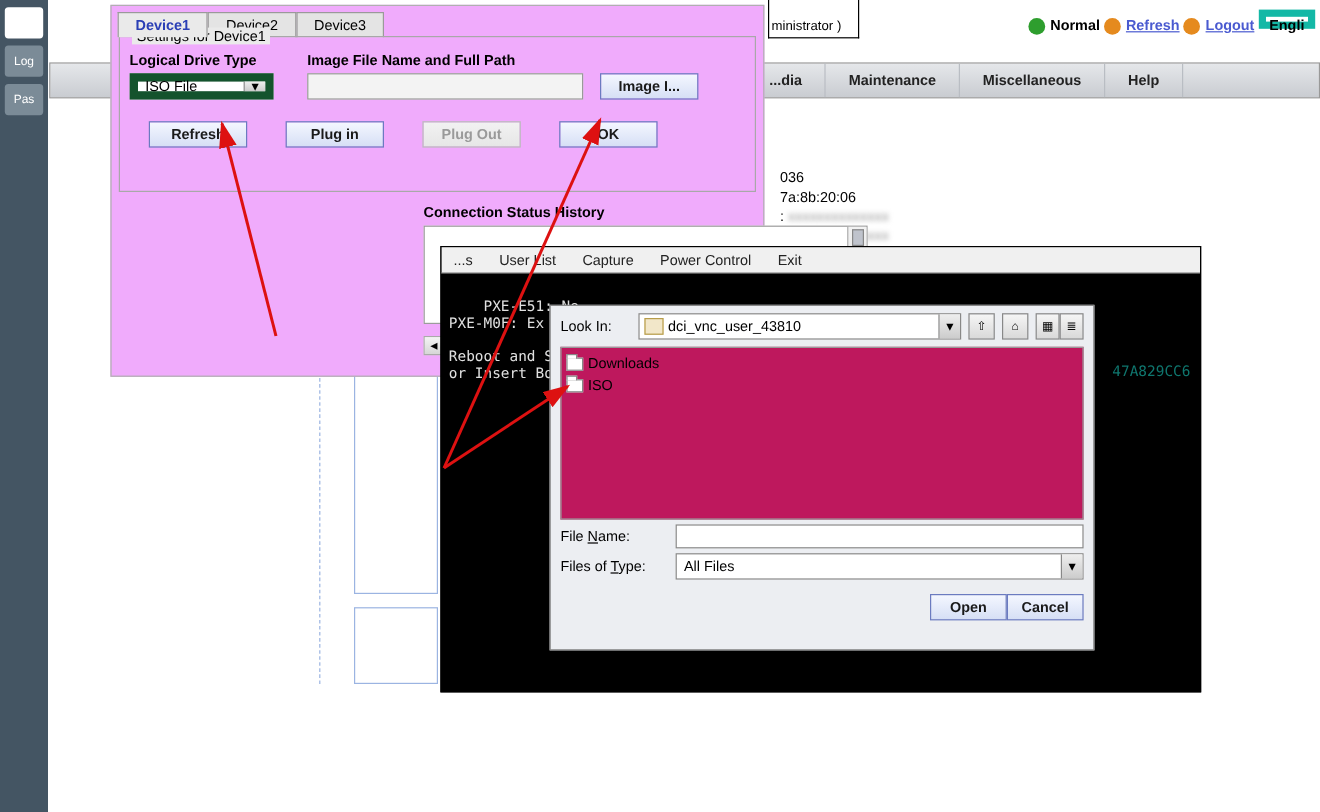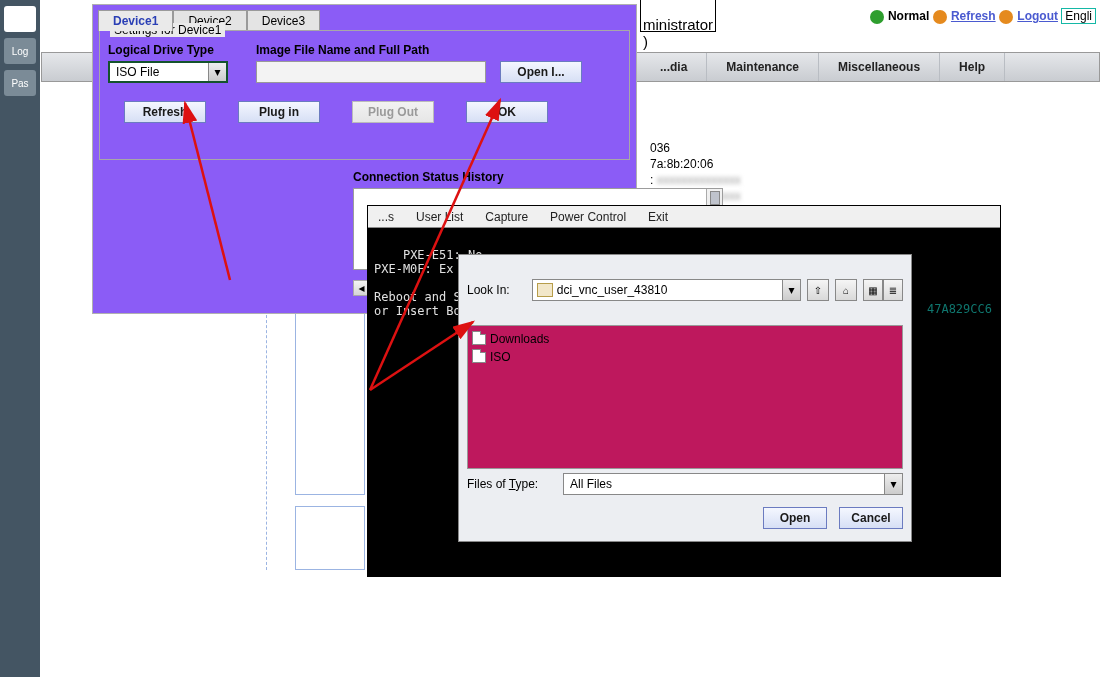--- a/index.html
+++ b/index.html
@@ -8,40 +8,40 @@
   .leftbar{position:absolute;left:0;top:0;width:40px;height:677px;background:#445563;}
   .lb-item{width:32px;height:26px;margin:6px auto 0;background:#7b8b97;border-radius:3px;color:#fff;font-size:10px;display:flex;align-items:center;justify-content:center;}
   .lb-item:first-child{background:#fff;color:#445563;}
   
   .hdr-links{position:absolute;right:4px;top:8px;font-size:12px;font-weight:bold;}
   .hdr-links span{margin:0 0px;text-align:right;}
   .hdr-links .ico{display:inline-block;width:14px;height:14px;border-radius:50%;vertical-align:middle;margin-right:1px;}
   .ico-green{background:#2e9e2e;}
   .ico-orange{background:#e58a1e;}
   .lnk{color:#4a5ad0;text-decoration:underline;cursor:pointer;}
-  .lang-box{display:inline-block;border:1px solid #14b8a6;padding:0 3px;height:16px;line-height:14px;font-weight:normal;}
-  
-  .admin-box{position:absolute;left:640px;top:0;width:76px;height:32px;border:1px solid #000;border-top:none;padding-top:16px;padding-left:2px;font-size:15px;background:#fff;}
+  .lang-box{display:inline-block;border:6px solid #14b8a6;padding:0 3px;height:16px;line-height:14px;font-weight:bold;}
+  
+  .admin-box{position:absolute;left:640px;top:0;width:76px;height:32px;border:1px solid #000;border-top:none;padding-top:16px;padding-left:2px;font-size:11px;background:#fff;}
   
   .menubar{position:absolute;left:41px;top:52px;right:0;height:30px;background:linear-gradient(#e5e7ea,#c9ccd1);border:1px solid #999;}
-  .menubar .menu{display:flex;position:absolute;left:599px;top:0;height:100%;align-items:center;}
+  .menubar .menu{display:flex;position:absolute;left:580px;top:0;height:100%;align-items:center;}
   .menubar .menu div{padding:0 19px;line-height:28px;font-weight:bold;color:#222;border-right:1px solid #b9bdc3;}
   
   .infolines{position:absolute;left:650px;top:140px;font-size:12px;line-height:16px;}
   .blur{color:#999;filter:blur(2px);}
   
-  .dev-panel{position:absolute;left:92px;top:4px;width:545px;height:310px;background:#8b5cf6;border:1px solid #b0b0b0;}
+  .dev-panel{position:absolute;left:92px;top:4px;width:545px;height:310px;background:#f0abfc;border:1px solid #b0b0b0;}
   .tabs{display:flex;margin-left:5px;margin-top:4px;}
   .tab{padding:3px 14px;border:1px solid #9a9a9a;background:#e4e4e4;font-size:12px;border-bottom:none;position:relative;top:1px;}
   .tab.sel{background:#eaeaea;font-weight:bold;color:#2a3fb5;z-index:2;}
   .grp{margin:0 6px 6px;border:1px solid #a8a8a8;padding:6px 8px 10px;position:relative;}
   .grp-title{position:absolute;left:10px;top:-8px;background:#eaeaea;padding:0 4px;font-size:12px;}
   .field-row{display:flex;gap:28px;margin-top:6px;}
   .field-col label{display:block;font-weight:bold;margin-bottom:4px;}
-  .selectbox{border:2px solid #14532d;height:22px;width:120px;display:flex;align-items:center;background:#fff;}
+  .selectbox{border:7px solid #14532d;height:22px;width:120px;display:flex;align-items:center;background:#fff;}
   .selectbox .val{flex:1;padding:0 6px;}
   .selectbox .dd{width:18px;height:100%;background:linear-gradient(#eee,#ccc);border-left:1px solid #888;display:flex;align-items:center;justify-content:center;}
   .txt-input{border:1px solid #999;height:22px;width:230px;background:#f3f3f3;}
   .btn{display:inline-flex;align-items:center;justify-content:center;min-width:82px;height:22px;border:1px solid #6b7bc0;background:linear-gradient(#f4f7ff,#d6dff5);font-weight:bold;color:#1a1a1a;font-size:12px;padding:0 6px;cursor:pointer;}
   .btn.disabled{color:#9a9a9a;border-color:#bbb;background:linear-gradient(#f2f2f2,#e6e6e6);cursor:default;}
   .btnrow{display:flex;gap:32px;margin-top:18px;}
   .history-box{position:absolute;left:260px;top:165px;width:370px;height:108px;}
   .history-box .ttl{font-weight:bold;margin-bottom:4px;}
   .history-box .hbox{border:1px solid #9c9c9c;background:#fff;height:82px;position:relative;}
   .vscroll{position:absolute;right:0;top:0;width:16px;height:100%;background:linear-gradient(#f2f2f2,#d9d9d9);border-left:1px solid #aaa;}
@@ -53,40 +53,40 @@
   .console-bar{background:#f0f0f0;height:22px;border-bottom:1px solid #8a8a8a;display:flex;align-items:center;padding-left:10px;gap:22px;}
   .console-bar span{color:#222;}
   .console-bar span.stub{color:#222;}
   .console-body{position:relative;width:100%;height:calc(100% - 22px);background:#000;color:#e0e0e0;font-family:Consolas,monospace;font-size:12px;padding:6px;white-space:pre;}
   .console-body .hex{position:absolute;right:8px;top:74px;color:#0f766e;}
   
   .dash-area{position:absolute;left:266px;top:310px;width:100px;height:260px;border-left:1px dashed #9bb4e2;}
   .dash-box{position:absolute;border:1px solid #9bb4e2;}
   
   .file-dlg{position:absolute;left:458px;top:254px;width:454px;height:288px;background:#eceef2;border:1px solid #888;z-index:30;}
-  .fd-row{display:flex;align-items:center;gap:6px;padding:24px 8px;}
+  .fd-row{display:flex;align-items:center;gap:6px;padding:6px 8px;}
   .fd-row label{font-size:12px;white-space:nowrap;}
   .lookin-select{flex:1;height:22px;border:1px solid #888;background:#fff;display:flex;align-items:center;margin-left:16px;}
   .lookin-select .ficon{width:16px;height:14px;margin:0 4px;background:#f2e7c9;border:1px solid #b79d4a;}
   .lookin-select .dd{width:18px;height:100%;background:linear-gradient(#eee,#ccc);border-left:1px solid #888;display:flex;align-items:center;justify-content:center;}
   .tool-btn{width:22px;height:22px;border:1px solid #888;background:linear-gradient(#f5f5f5,#d9d9d9);display:flex;align-items:center;justify-content:center;font-size:10px;}
   .tool-pair{display:flex;}
   .tool-pair .tool-btn{width:20px;}
   .file-list{margin:0 8px;height:144px;border:1px solid #999;background:#be185d;padding:4px;}
   .file-list .fitem{display:flex;align-items:center;gap:4px;height:18px;}
   .file-list .ficon2{width:14px;height:11px;background:#fff;border:1px solid #888;position:relative;}
   .file-list .ficon2::before{content:"";position:absolute;left:-1px;top:-4px;width:7px;height:3px;background:#fff;border:1px solid #888;border-bottom:none;}
   .fd-bottom{padding:4px 8px;}
   .fd-bottom .row{display:flex;align-items:center;gap:8px;margin-bottom:4px;}
   .fd-bottom label{width:88px;}
   .fd-bottom input[type=text]{flex:1;height:20px;border:1px solid #888;background:#fff;}
   .filetype-sel{flex:1;height:22px;border:1px solid #888;background:#fff;display:flex;align-items:center;}
   .filetype-sel .val{flex:1;padding:0 6px;}
   .filetype-sel .dd{width:18px;height:100%;background:linear-gradient(#eee,#ccc);border-left:1px solid #888;display:flex;align-items:center;justify-content:center;}
-  .fd-btns{display:flex;justify-content:flex-end;gap:12px;padding:4px 8px 8px;}
+  .fd-btns{display:flex;justify-content:flex-end;padding:4px 8px 8px;}
   .fd-btns .btn{min-width:64px;}
   
   svg.arrows{position:absolute;left:0;top:0;pointer-events:none;z-index:50;}
 </style>
 </head>
 <body>
 
 <div class="leftbar">
   <div class="lb-item"></div>
   <div class="lb-item">Log</div>
@@ -138,21 +138,21 @@
         <label>Logical Drive Type</label>
         <div class="selectbox">
           <div class="val">ISO File</div>
           <div class="dd">▾</div>
         </div>
       </div>
       <div class="field-col">
         <label>Image File Name and Full Path</label>
         <div style="display:flex;gap:14px;">
           <div class="txt-input"></div>
-          <div class="btn">Open I...</div>
+          <div class="btn">Image I...</div>
         </div>
       </div>
     </div>
     <div class="btnrow">
       <div class="btn" style="margin-left:16px;">Refresh</div>
       <div class="btn">Plug in</div>
       <div class="btn disabled">Plug Out</div>
       <div class="btn">OK</div>
     </div>
   </div>
@@ -206,20 +206,24 @@
     <div class="fitem">
       <div class="ficon2"></div>
       <span>Downloads</span>
     </div>
     <div class="fitem">
       <div class="ficon2"></div>
       <span>ISO</span>
     </div>
   </div>
   <div class="fd-bottom">
+    <div class="row">
+      <label>File <u>N</u>ame:</label>
+      <input type="text" style="">
+    </div>
     <div class="row">
       <label>Files of <u>T</u>ype:</label>
       <div class="filetype-sel">
         <div class="val">All Files</div>
         <div class="dd">▾</div>
       </div>
     </div>
   </div>
   <div class="fd-btns">
     <div class="btn">Open</div>

